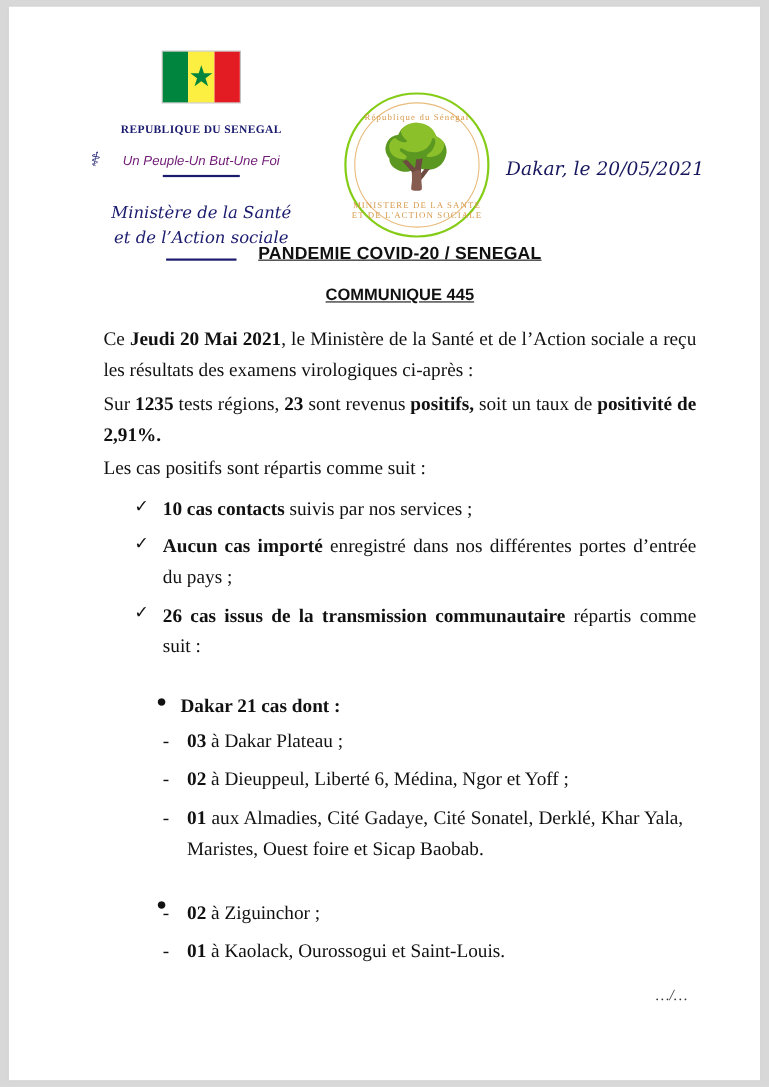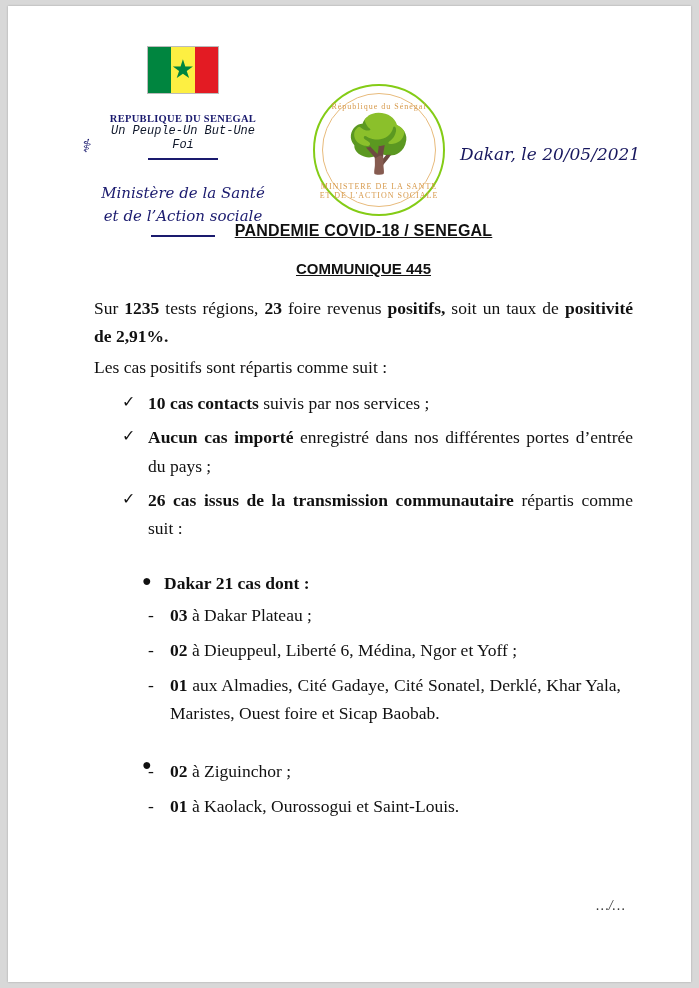--- a/index.html
+++ b/index.html
@@ -57,25 +57,25 @@
   }
   .rep-title {
     margin-top: 19px;
     font-family: "Liberation Serif", serif;
     font-size: 10.5px;
     font-weight: bold;
     letter-spacing: 0.3px;
     color: #1a1a6e;
   }
   .devise {
-    margin-top: 0;
+    margin-top: 15px;
     font-size: 12px;
     font-style: italic;
-    color: #0f172a;
-    font-family: Liberation Mono, monospace;
+    color: #701a75;
+    font-family: Liberation Sans, sans-serif;
   }
   .rule {
     width: 70px;
     height: 1.5px;
     background: #1a1a6e;
     margin: 6px auto 0 auto;
   }
   .ministry {
     position: absolute;
     left: 60px;
@@ -286,26 +286,29 @@
       <div class="top-text">République du Sénégal</div>
       <div class="tree">🌳</div>
       <div class="bottom-text">MINISTERE DE LA SANTE ET DE L'ACTION SOCIALE</div>
     </div>
 
     <div class="dateline">Dakar, le 20/05/2021</div>
   </div>
 
   <div class="content">
 
-    <h1 class="title">PANDEMIE COVID-18 / SENEGAL</h1>
+    <h1 class="title">PANDEMIE COVID-20 / SENEGAL</h1>
     <h2 class="subtitle">COMMUNIQUE 445</h2>
 
+    <p class="para">
+      <span>Ce </span><b>Jeudi 20 Mai 2021</b><span>, le Ministère de la Santé et de l’Action sociale a reçu les résultats des examens virologiques ci-après :</span>
+    </p>
 
     <p class="para tight">
-      <span>Sur </span><b>1235</b><span> tests régions, </span><b>23</b><span> foire revenus </span><b>positifs,</b><span> soit un taux de </span><b>positivité de 2,91%.</b>
+      <span>Sur </span><b>1235</b><span> tests régions, </span><b>23</b><span> sont revenus </span><b>positifs,</b><span> soit un taux de </span><b>positivité de 2,91%.</b>
     </p>
 
     <p class="para tight">Les cas positifs sont répartis comme suit :</p>
 
     <ul class="checks">
       <li>
         <span class="chk">✓</span>
         <b>10 cas contacts</b><span> suivis par nos services ;</span>
       </li>
       <li>

